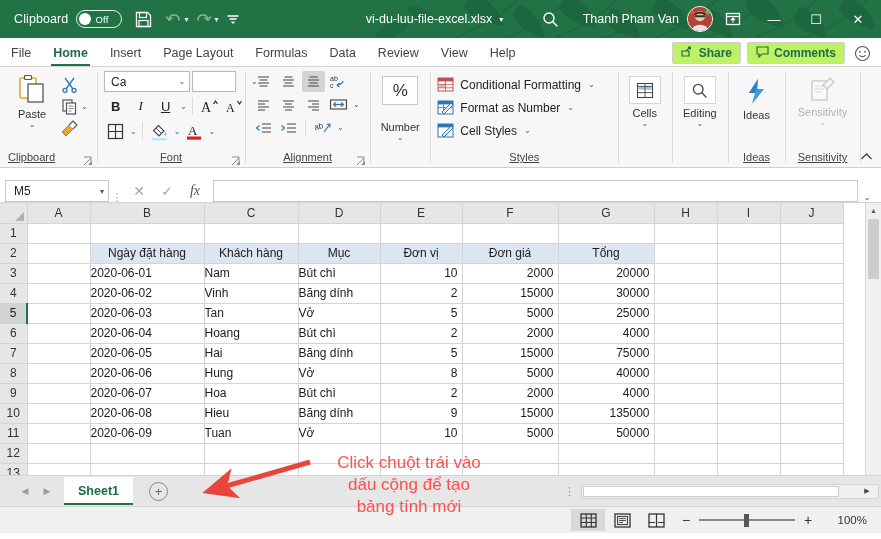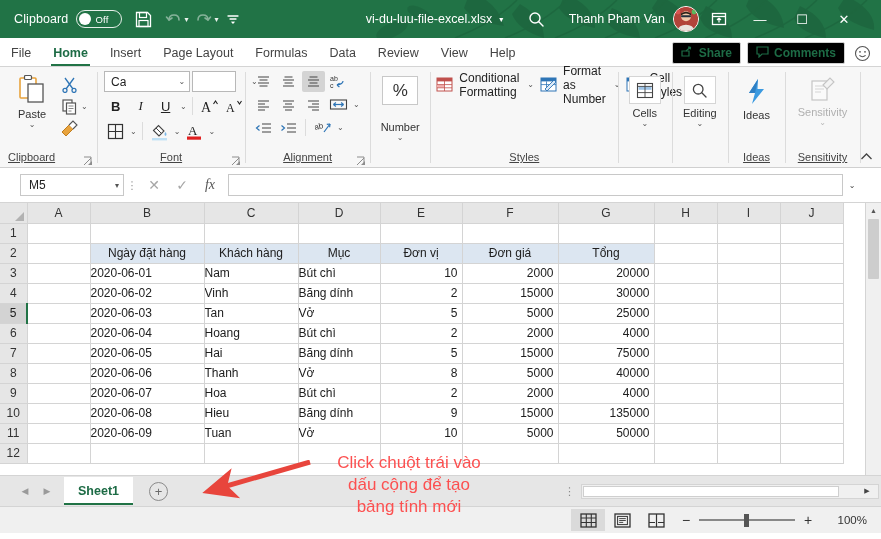--- a/index.html
+++ b/index.html
@@ -32,21 +32,21 @@
   }
   .tb-icon.dim{opacity:.45;}
   .tb-caret{font-size:8px;color:#fff;margin-left:-4px;opacity:.9;}
   .qat{display:flex;align-items:center;margin-left:6px;position:relative;z-index:2;}
   .tb-title{
     position:absolute;left:0;right:12px;text-align:center;color:#fff;font-size:12.5px;
     z-index:2;pointer-events:none;
   }
   .tb-title .fname{display:inline-block;}
   .tb-title .dd{font-size:8px;margin-left:7px;vertical-align:middle;}
-  .tb-right{margin-left:auto;display:flex;align-items:center;position:relative;z-index:2;padding-right:16px;justify-content:space-between;}
+  .tb-right{margin-left:auto;display:flex;align-items:center;position:relative;z-index:2;padding-right:2px;justify-content:space-between;}
   .searchbtn{width:40px;height:30px;display:flex;align-items:center;justify-content:center;}
   .username{color:#fff;font-size:12.5px;margin:0 8px 0 12px;white-space:nowrap;}
   .avatar{
     width:24px;height:24px;border-radius:50%;overflow:hidden;border:1.5px solid #fff;
     background:#c0392b;position:relative;flex:0 0 auto;
   }
   .ribbonbtn{width:40px;height:30px;display:flex;align-items:center;justify-content:center;}
   .wbtn{width:42px;height:38px;display:flex;align-items:center;justify-content:center;color:#fff;font-size:13px;}
 
   
@@ -58,21 +58,21 @@
     padding:0 11px;height:26px;line-height:26px;font-size:12.5px;color:#444;
     position:relative;white-space:nowrap;
   }
   .tab.active{color:#1d6b45;font-weight:bold;}
   .tab.active::after{
     content:"";position:absolute;left:9px;right:9px;bottom:0;height:2.5px;background:#217346;
   }
   .tabstrip .right{margin-left:auto;display:flex;align-items:center;gap:6px;padding:0 8px 2px 0;}
   .pillbtn{
     border:1px solid #d0d0d0;border-radius:2px;height:20px;display:flex;align-items:center;
-    gap:5px;padding:0 8px;font-size:12px;color:#1d6b45;font-weight:bold;background:#000000;
+    gap:5px;padding:0 8px;font-size:12px;color:#1d6b45;font-weight:bold;background:#bef264;
   }
   .smileybtn{width:22px;height:22px;display:flex;align-items:center;justify-content:center;}
 
   
   .ribbon{
     height:100px;background:#f7f7f7;display:flex;align-items:stretch;
     border-bottom:1px solid #d0d0d0;position:relative;
   }
   .group{display:flex;flex-direction:column;position:relative;height:100%;}
   .group .gbody{flex:1;display:flex;align-items:flex-start;padding-top:4px;}
@@ -110,21 +110,21 @@
   }
   .sep-v{width:1px;align-self:stretch;background:#dcdcdc;margin:2px 3px;}
 
   .alignbtn{width:23px;height:21px;display:flex;align-items:center;justify-content:center;}
   .alignbtn.on{background:#d4d4d4;border-radius:2px;}
 
   .stylerow{display:flex;align-items:center;gap:6px;height:23px;padding-left:6px;font-size:12px;color:#222;}
   .stylerow .si{width:18px;height:16px;display:flex;align-items:center;justify-content:center;}
 
   
-  .fbar{height:34px;background:#fff;display:flex;align-items:center;padding:0 20px;border-bottom:1px solid #d4d4d4;}
+  .fbar{height:34px;background:#fff;display:flex;align-items:flex-end;padding:0 5px;border-bottom:1px solid #d4d4d4;}
   .namebox{
     width:104px;height:22px;border:1px solid #c8c8c8;background:#fff;display:flex;
     align-items:center;padding:0 4px 0 8px;font-size:12px;box-sizing:border-box;
   }
   .namebox .nv{flex:1;}
   .vdots{width:16px;text-align:center;color:#999;font-size:11px;letter-spacing:0;line-height:10px;}
   .fxgrp{display:flex;align-items:center;gap:0;}
   .fxbtn{width:28px;height:22px;display:flex;align-items:center;justify-content:center;color:#a6a6a6;font-size:14px;}
   .fxbtn.fx{color:#555;font-style:italic;font-family:"Liberation Serif",serif;font-size:14px;}
   .finput{
@@ -580,21 +580,21 @@
         <div class="bigbtn" style="width:60px">
           <span style="width:34px;height:27px;border:1px solid #c8c8c8;background:#fff;display:flex;align-items:center;justify-content:center;font-size:17px;color:#333">%</span>
           <span class="lbl" style="margin-top:16px">Number</span>
           <span class="vcar">⌄</span>
         </div>
       </div>
       <div class="glabel"></div>
     </div>
 
     <div class="group" style="width:188px">
-      <div class="gbody" style="flex-direction:row;padding-top:6px">
+      <div class="gbody" style="flex-direction:column;padding-top:6px">
         <div class="stylerow">
           <span class="si">
             <svg width="17" height="15" viewBox="0 0 17 15">
                 <rect x="1" y="1" width="15" height="13" fill="#fff" stroke="#c0504d" stroke-width="1"></rect>
                 <rect x="1" y="1" width="15" height="3.4" fill="#c0504d"></rect>
                 <rect x="1" y="7.6" width="7.2" height="3" fill="#f2b1af"></rect>
                 <path d="M8.5 1v13M1 7.6h15M1 10.8h15" stroke="#c0504d" stroke-width=".8"></path>
               </svg>
           </span>
           <span>Conditional Formatting</span>
@@ -843,21 +843,21 @@
         <td class="cell num bx">15000</td>
         <td class="cell num bx">75000</td>
         <td class="cell"></td>
         <td class="cell"></td>
         <td class="cell"></td>
       </tr>
       <tr>
         <td class="rowhead">8</td>
         <td class="cell"></td>
         <td class="cell txt bx">2020-06-06</td>
-        <td class="cell txt bx">Thanh</td>
+        <td class="cell txt bx">Hung</td>
         <td class="cell txt bx">Vở</td>
         <td class="cell num bx">8</td>
         <td class="cell num bx">5000</td>
         <td class="cell num bx">40000</td>
         <td class="cell"></td>
         <td class="cell"></td>
         <td class="cell"></td>
       </tr>
       <tr>
         <td class="rowhead">9</td>
@@ -893,20 +893,33 @@
         <td class="cell txt bx">Vở</td>
         <td class="cell num bx">10</td>
         <td class="cell num bx">5000</td>
         <td class="cell num bx">50000</td>
         <td class="cell"></td>
         <td class="cell"></td>
         <td class="cell"></td>
       </tr>
       <tr>
         <td class="rowhead">12</td>
+        <td class="cell"></td>
+        <td class="cell"></td>
+        <td class="cell"></td>
+        <td class="cell"></td>
+        <td class="cell"></td>
+        <td class="cell"></td>
+        <td class="cell"></td>
+        <td class="cell"></td>
+        <td class="cell"></td>
+        <td class="cell"></td>
+      </tr>
+      <tr>
+        <td class="rowhead">13</td>
         <td class="cell"></td>
         <td class="cell"></td>
         <td class="cell"></td>
         <td class="cell"></td>
         <td class="cell"></td>
         <td class="cell"></td>
         <td class="cell"></td>
         <td class="cell"></td>
         <td class="cell"></td>
         <td class="cell"></td>

